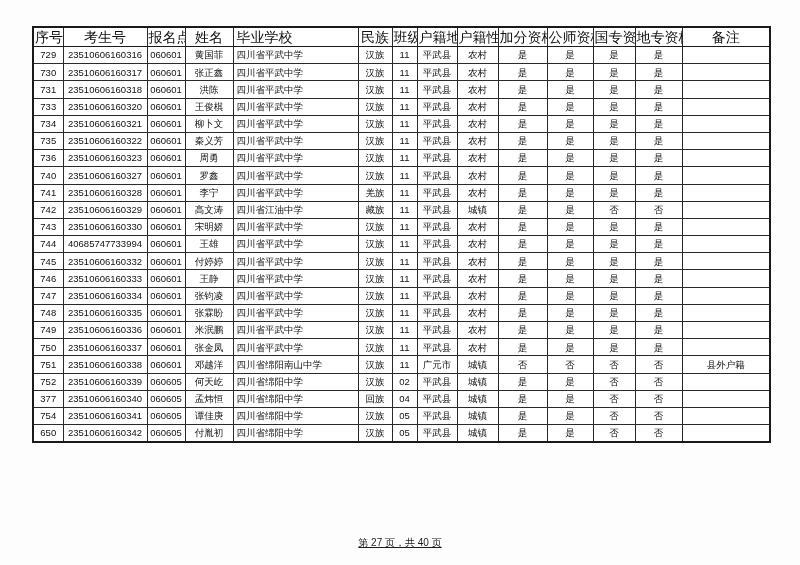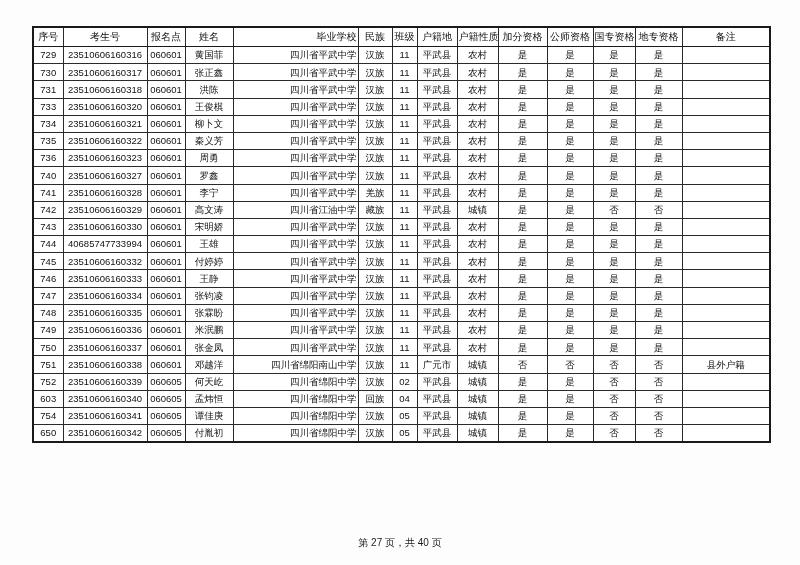--- a/index.html
+++ b/index.html
@@ -35,35 +35,36 @@
     padding: 0 1px;
     text-align: center;
     white-space: nowrap;
     overflow: hidden;
     height: 16.2px;
     font-weight: normal;
     color: #111;
   }
   table.roster th {
     height: 18px;
-    font-size: 10px;
+    font-size: 14px;
     border-bottom: 1.5px solid #1a1a1a;
     margin-left: 18px;
   }
   
-  table.roster td.c4, table.roster th.c4 { text-align: right; padding-left: 20px; }
+  table.roster td.c4, table.roster th.c4 { text-align: left; padding-left: 3px; }
   table.roster td.c1 { letter-spacing: 0px; font-size: 9.5px; }
   .footer {
     position: absolute;
     left: 0;
     top: 536px;
     width: 100%;
     text-align: center;
     font-size: 10px;
     color: #1c1c1c;
+    text-decoration: underline;
   }
 </style>
 </head>
 <body>
 
 <div class="page">
 
   <table class="roster">
     <colgroup id="cols">
         <col style="width: 30px;">
@@ -414,21 +415,21 @@
           <td class="c6">02</td>
           <td class="c7">平武县</td>
           <td class="c8">城镇</td>
           <td class="c9">是</td>
           <td class="c10">是</td>
           <td class="c11">否</td>
           <td class="c12">否</td>
           <td class="c13"></td>
         </tr>
         <tr>
-          <td class="c0">603</td>
+          <td class="c0">377</td>
           <td class="c1">23510606160340</td>
           <td class="c2">060605</td>
           <td class="c3">孟炜恒</td>
           <td class="c4">四川省绵阳中学</td>
           <td class="c5">回族</td>
           <td class="c6">04</td>
           <td class="c7">平武县</td>
           <td class="c8">城镇</td>
           <td class="c9">是</td>
           <td class="c10">是</td>

